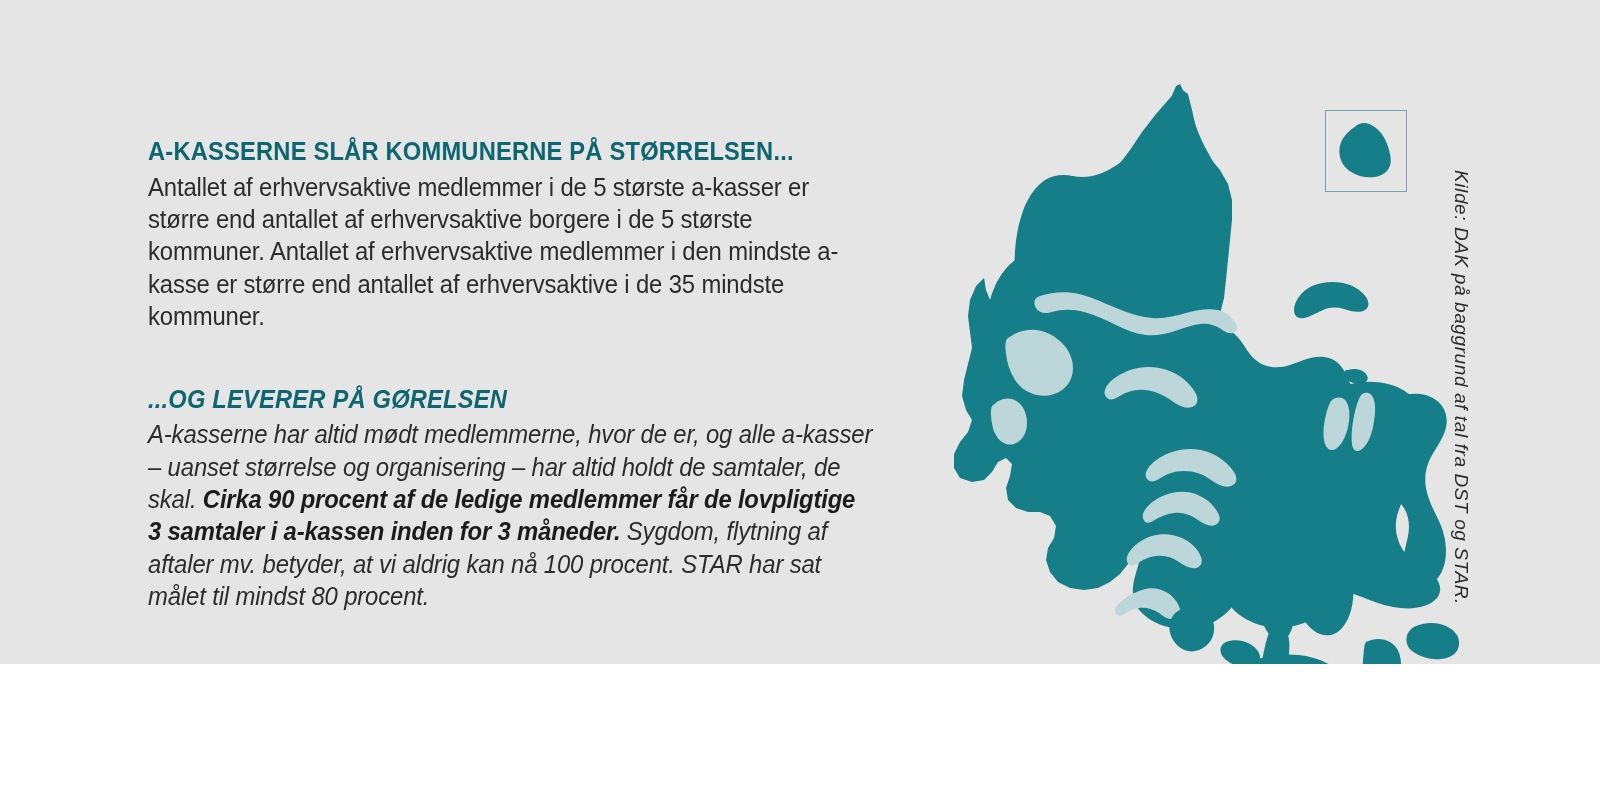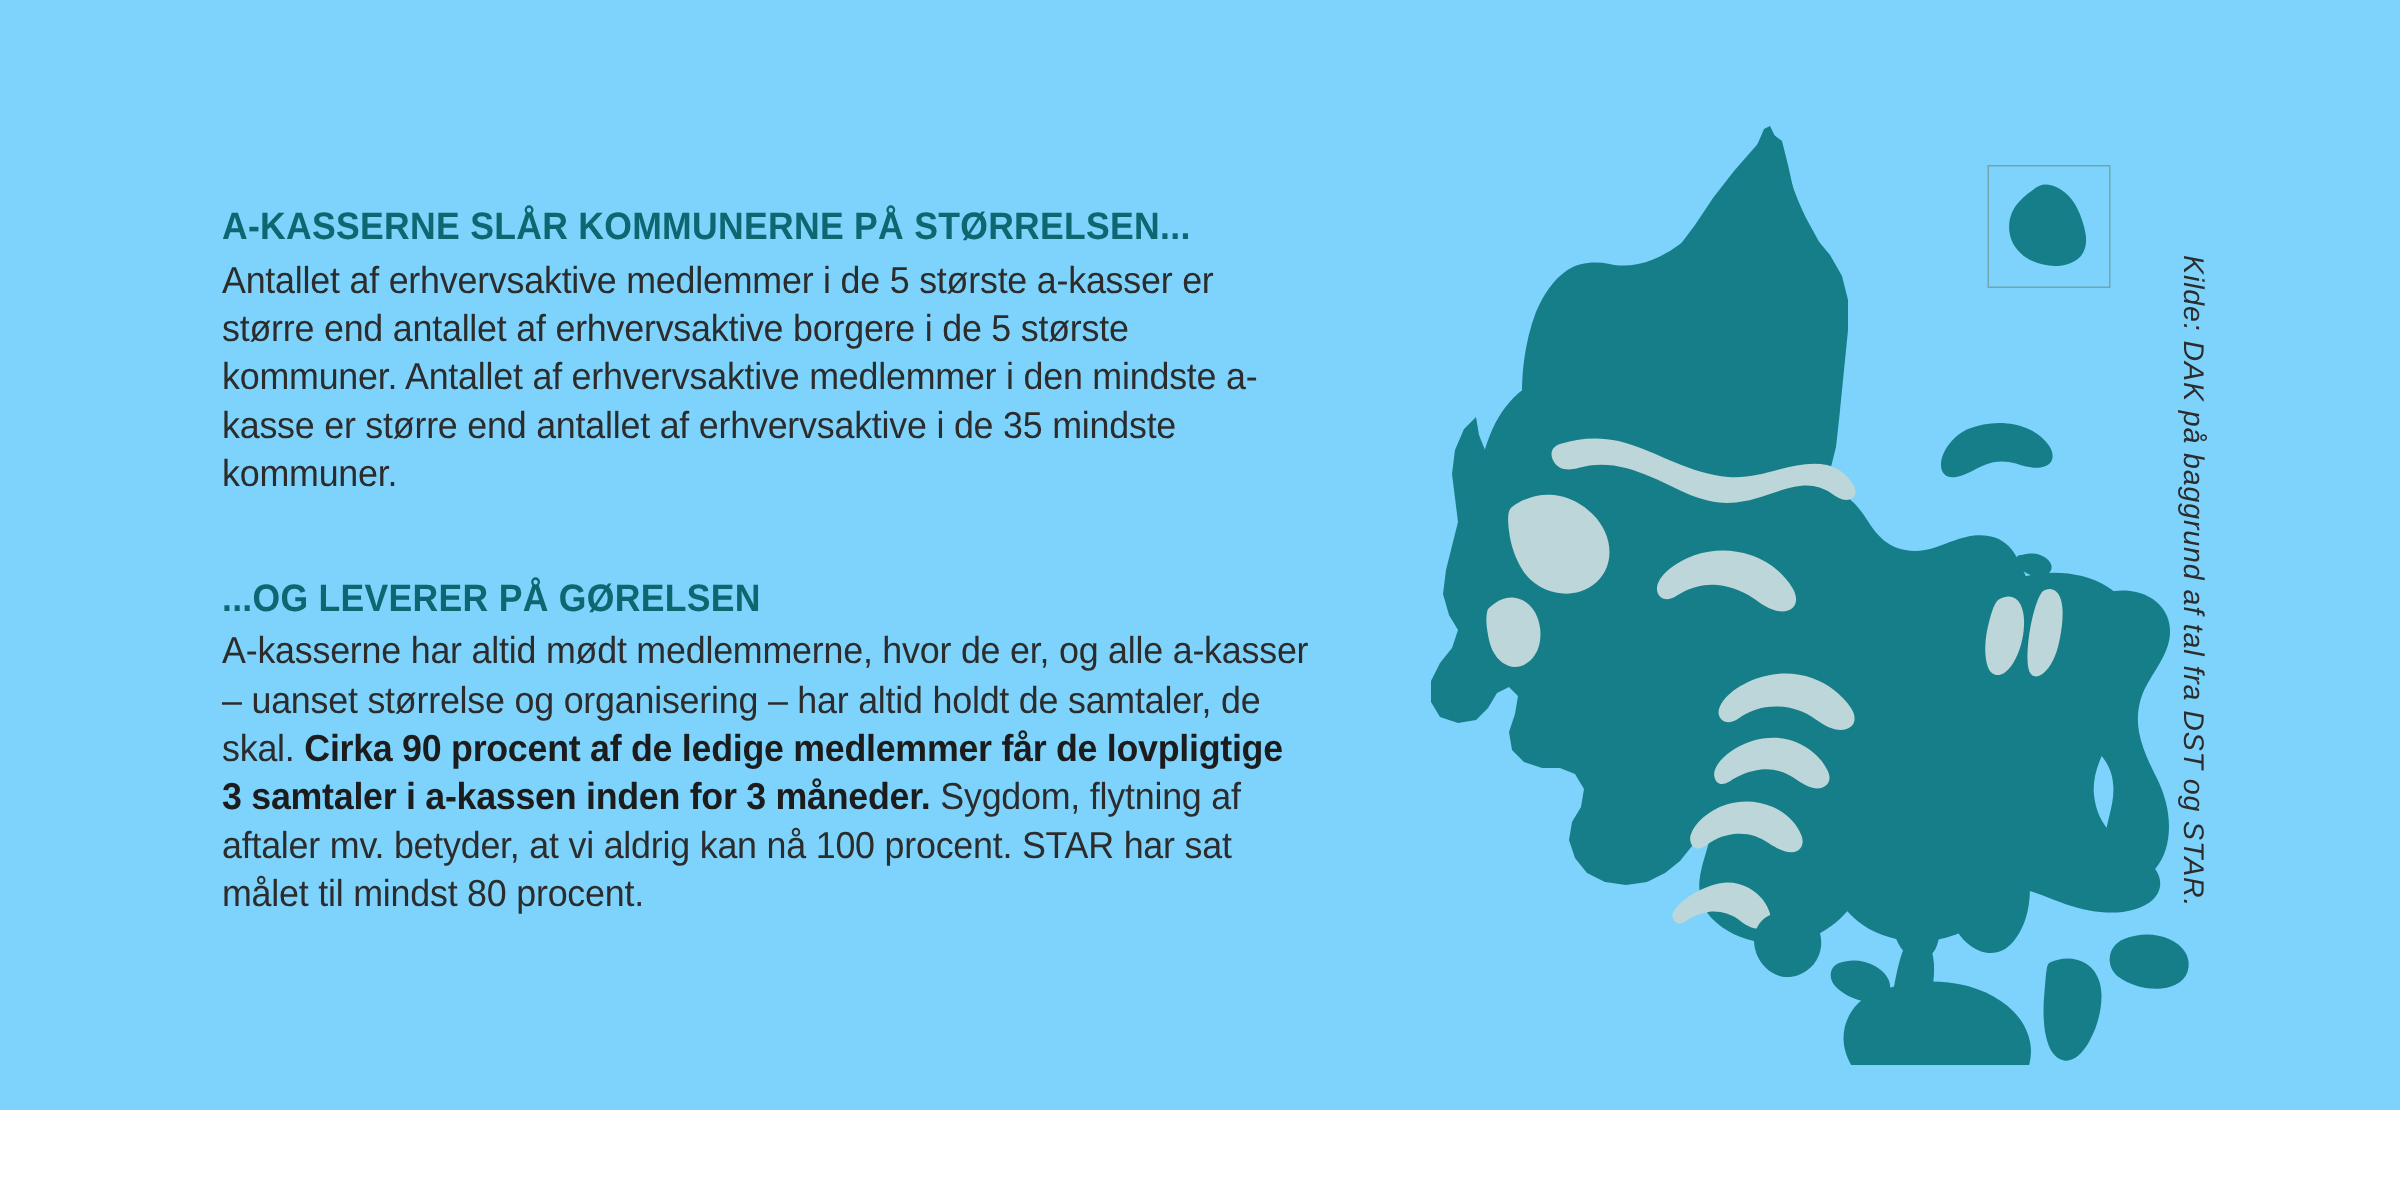--- a/index.html
+++ b/index.html
@@ -10,22 +10,22 @@
   body {
     width: 1600px;
     height: 800px;
     overflow: hidden;
     font-family: "Liberation Sans", "DejaVu Sans", sans-serif;
   }
 
   #infographic {
     position: relative;
     width: 1600px;
-    height: 740px;
-    background: #7dd3fc;
+    height: 664px;
+    background: #e5e5e5;
     overflow: hidden;
   }
 
   
   .text-column {
     position: absolute;
     left: 148px;
     top: 138px;
     width: 760px;
   }
@@ -57,20 +57,21 @@
 
   .block-body b,
   .block-body .strong {
     font-weight: 700;
     color: #1c1c1c;
     letter-spacing: -0.2px;
   }
 
   #block-two {
     margin-top: 53px;
+    font-style: italic;
   }
 
   
   .source-note {
     position: absolute;
     left: 1472px;
     top: 170px;
     width: 460px;
     transform: rotate(90deg);
     transform-origin: 0 0;

